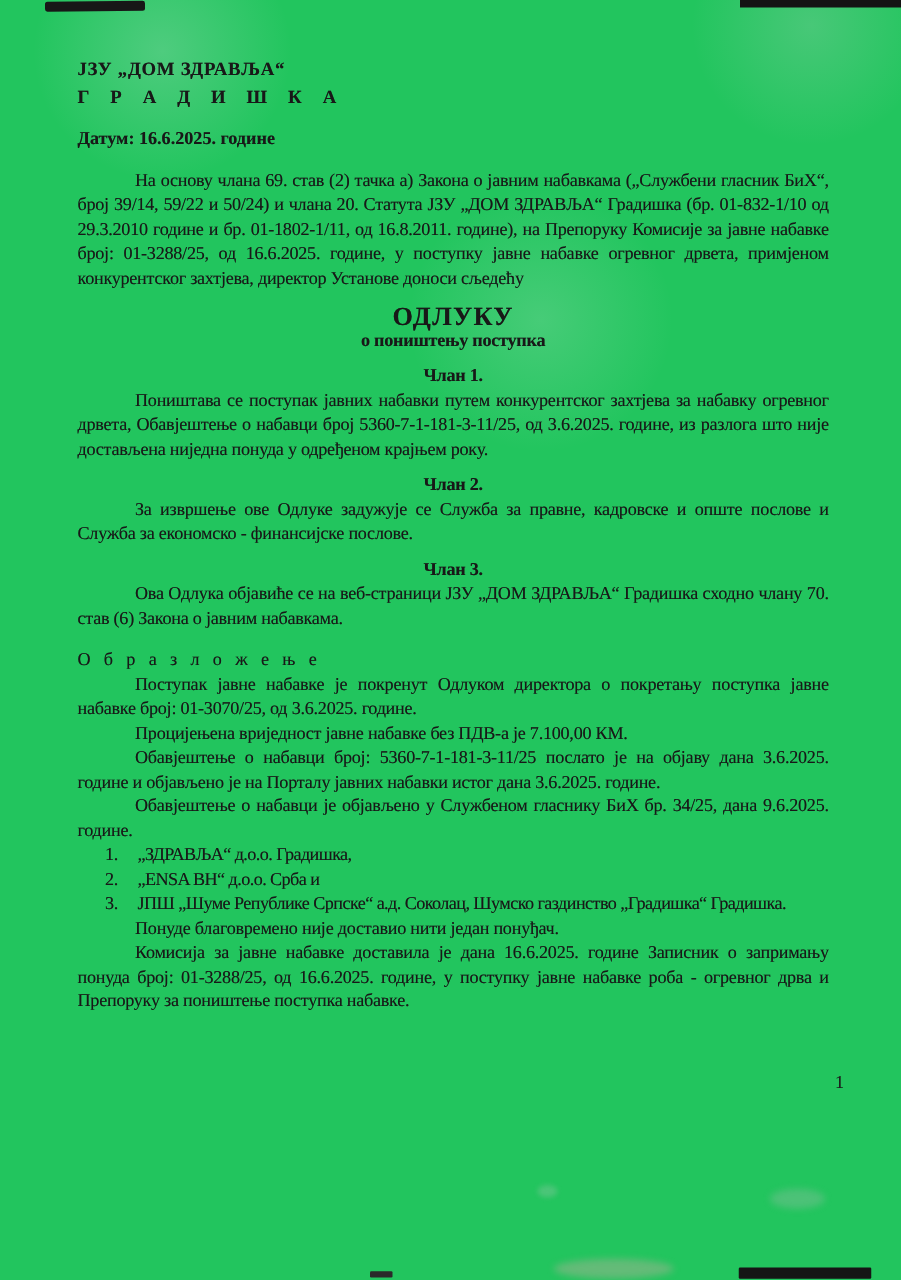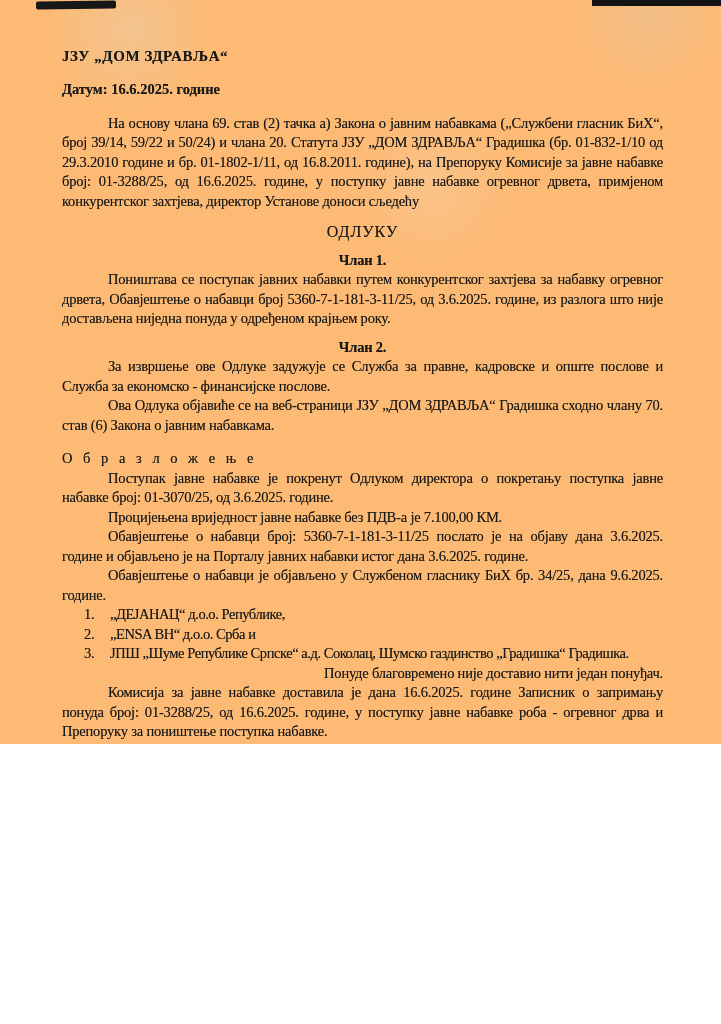--- a/index.html
+++ b/index.html
@@ -3,22 +3,22 @@
 <meta charset="utf-8">
 <style>
   * { margin:0; padding:0; box-sizing:border-box; }
   html,body { width:721px; height:1024px; }
   body {
     font-family:"Liberation Serif", serif;
     background:#ffffff;
   }
   .page {
     position:relative;
-    width:721px; height:744px;
-    background:#fdba74;
+    width:721px; height:1024px;
+    background:#22c55e;
     overflow:hidden;
   }
   
   .page::before{
     content:"";
     position:absolute; inset:0;
     background:
       radial-gradient(circle at 18% 4%, rgba(210,225,222,0.25), transparent 9%),
       radial-gradient(circle at 90% 2%, rgba(205,210,210,0.22), transparent 8%),
       radial-gradient(circle at 60% 25%, rgba(235,235,235,0.18), transparent 12%);
@@ -30,30 +30,30 @@
     letter-spacing:-0.2px;
     color:#181818;
     text-align:justify;
     text-shadow:0 0 0.5px rgba(25,25,25,0.55);
   }
   .org-line1 { font-weight:bold; font-size:15px; line-height:21px; letter-spacing:0.6px; text-align:left; }
   .org-line2 { font-weight:bold; font-size:15px; line-height:22px; letter-spacing:6.5px; text-align:left; }
   .ref-block { margin-top:13px; text-align:left; }
   .ref-line { line-height:19.5px; font-weight:bold; letter-spacing:0; }
   .preamble { margin-top:14px; text-indent:46px; }
-  .decision-title { margin-top:11px; text-align:center; font-weight:normal; font-size:16px; letter-spacing:1px; }
+  .decision-title { margin-top:11px; text-align:center; font-weight:bold; font-size:21px; letter-spacing:1px; }
   .decision-subtitle { text-align:center; font-weight:bold; }
   .article-heading { margin-top:9px; text-align:center; font-weight:bold; }
   .article-body { text-indent:46px; }
   .rationale-heading { margin-top:14px; text-align:left; font-weight:normal; letter-spacing:3.5px; }
   p.ind { text-indent:46px; }
   .bidder { display:flex; padding-left:22px; }
   .bidder .num { flex:none; width:26px; text-align:left; }
   .bidder .name { flex:1; text-align:left; letter-spacing:-0.45px; }
-  .hang { padding-left:46px; text-indent:0; text-align:right; }
+  .hang { padding-left:46px; text-indent:0; text-align:left; }
   .page-number {
     position:absolute; left:668px; top:858px;
     font-size:14.5px; color:#1d1d1d;
     text-shadow:0 0 0.5px rgba(25,25,25,0.5);
   }
   
   .artifact { position:absolute; pointer-events:none; }
   .art-top-left    { left:36px;  top:1px;    width:80px;  height:8px;  background:#171717; border-radius:2px; transform:rotate(-0.6deg); }
   .art-top-right   { left:592px; top:0;      width:129px; height:6px;  background:#141414; }
   .art-bottom-right{ left:591px; top:1014px; width:106px; height:9px;  background:#151515; border-radius:1px; }
@@ -63,48 +63,51 @@
   .art-grey-dot    { left:430px; top:948px;  width:16px;  height:10px; background:rgba(200,200,200,0.25); border-radius:50%; filter:blur(2px); }
 </style>
 </head>
 <body>
 
 <div class="page">
 
   <div class="content">
 
     <div class="org-line1">ЈЗУ „ДОМ ЗДРАВЉА“</div>
+    <div class="org-line2">Г Р А Д И Ш К А</div>
 
     <div class="ref-block">
       <div class="ref-line">Датум: 16.6.2025. године</div>
     </div>
 
     <p class="preamble">На основу члана 69. став (2) тачка а) Закона о јавним набавкама („Службени гласник БиХ“, број 39/14, 59/22 и 50/24) и члана 20. Статута ЈЗУ „ДОМ ЗДРАВЉА“ Градишка (бр. 01-832-1/10 од 29.3.2010 године и бр. 01-1802-1/11, од 16.8.2011. године), на Препоруку Комисије за јавне набавке број: 01-3288/25, од 16.6.2025. године, у поступку јавне набавке огревног дрвета, примјеном конкурентског захтјева, директор Установе доноси сљедећу</p>
 
     <div class="decision-title">ОДЛУКУ</div>
+    <div class="decision-subtitle">о поништењу поступка</div>
 
     <div class="article-heading">Члан 1.</div>
     <p class="article-body">Поништава се поступак јавних набавки путем конкурентског захтјева за набавку огревног дрвета, Обавјештење о набавци број 5360-7-1-181-3-11/25, од 3.6.2025. године, из разлога што није достављена ниједна понуда у одређеном крајњем року.</p>
 
     <div class="article-heading">Члан 2.</div>
     <p class="article-body">За извршење ове Одлуке задужује се Служба за правне, кадровске и опште послове и Служба за економско - финансијске послове.</p>
 
+    <div class="article-heading">Члан 3.</div>
     <p class="article-body">Ова Одлука објавиће се на веб-страници ЈЗУ „ДОМ ЗДРАВЉА“ Градишка сходно члану 70. став (6) Закона о јавним набавкама.</p>
 
     <div class="rationale-heading">О б р а з л о ж е њ е</div>
 
     <p class="ind">Поступак јавне набавке је покренут Одлуком директора о покретању поступка јавне набавке број: 01-3070/25, од 3.6.2025. године.</p>
     <p class="ind">Процијењена вриједност јавне набавке без ПДВ-а је 7.100,00 КМ.</p>
     <p class="ind">Обавјештење о набавци број: 5360-7-1-181-3-11/25 послато је на објаву дана 3.6.2025. године и објављено је на Порталу јавних набавки истог дана 3.6.2025. године.</p>
     <p class="ind">Обавјештење о набавци је објављено у Службеном гласнику БиХ бр. 34/25, дана 9.6.2025. године.</p>
 
     <div>
       <div class="bidder">
         <span class="num">1.</span>
-        <span class="name">„ДЕЈАНАЦ“ д.о.о. Републике,</span>
+        <span class="name">„ЗДРАВЉА“ д.о.о. Градишка,</span>
       </div>
       <div class="bidder">
         <span class="num">2.</span>
         <span class="name">„ENSA BH“ д.о.о. Срба и</span>
       </div>
       <div class="bidder">
         <span class="num">3.</span>
         <span class="name">ЈПШ „Шуме Републике Српске“ а.д. Соколац, Шумско газдинство „Градишка“ Градишка.</span>
       </div>
     </div>

